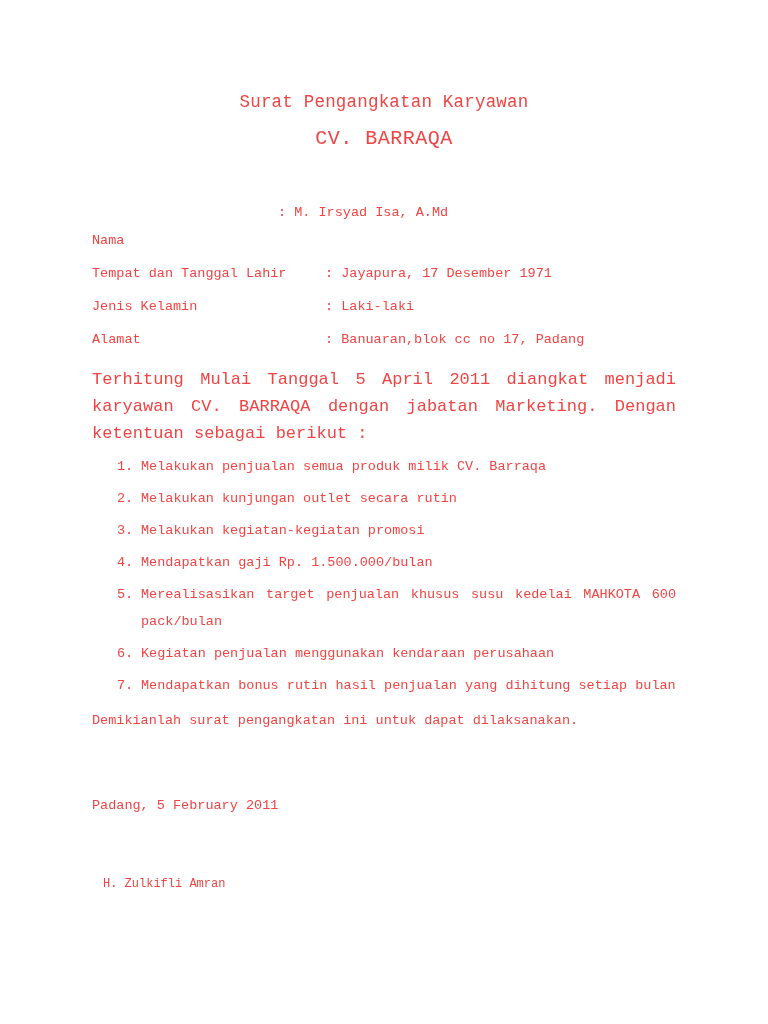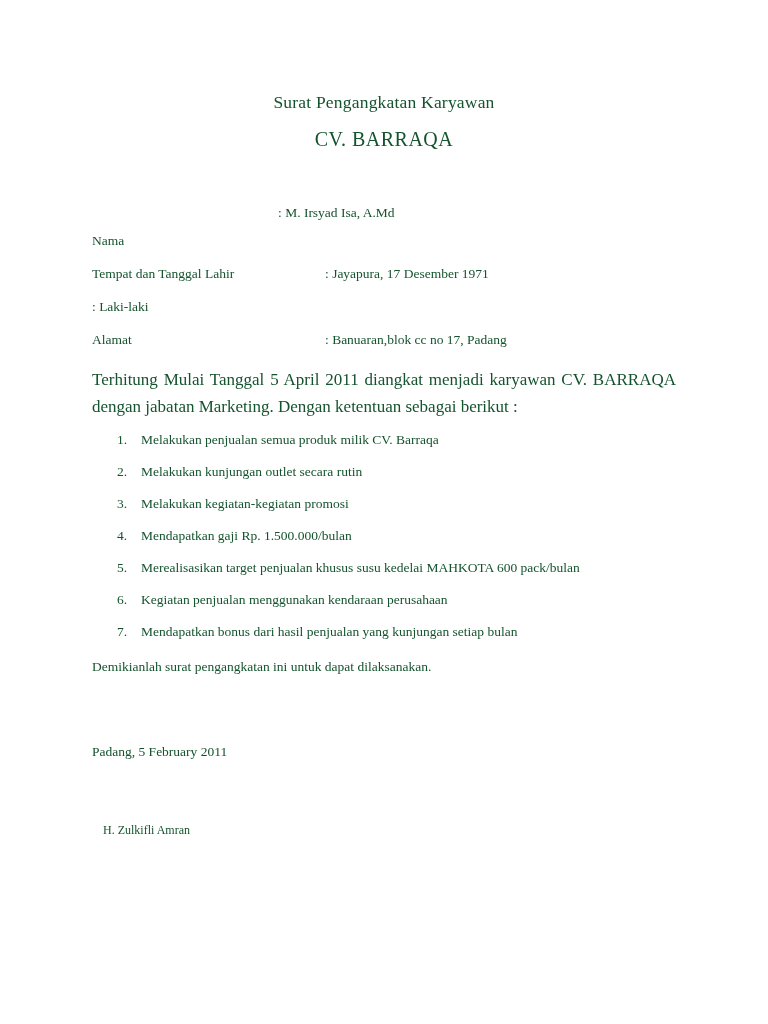--- a/index.html
+++ b/index.html
@@ -3,22 +3,22 @@
 <meta charset="utf-8">
 <style>
   * { margin: 0; padding: 0; box-sizing: border-box; }
   html, body { background: #ffffff; }
   .page {
     position: relative;
     width: 768px;
     height: 1024px;
     margin: 0 auto;
     background: #ffffff;
-    font-family: Liberation Serif, serif;
-    color: #14532d;
+    font-family: Liberation Mono, monospace;
+    color: #ef4444;
     padding: 91px 92px 0 92px;
     overflow: hidden;
   }
   .doc-title {
     text-align: center;
     font-size: 17.5px;
     line-height: 23px;
     font-weight: 500;
     letter-spacing: 0.2px;
   }
@@ -94,20 +94,21 @@
   <div class="fields">
     <div class="field-row narrow">
       <span class="field-label">Nama</span>
       <span class="field-value">: M. Irsyad Isa, A.Md</span>
     </div>
     <div class="field-row wide">
       <span class="field-label">Tempat dan Tanggal Lahir</span>
       <span class="field-value">: Jayapura, 17 Desember 1971</span>
     </div>
     <div class="field-row wide">
+      <span class="field-label">Jenis Kelamin</span>
       <span class="field-value">: Laki-laki</span>
     </div>
     <div class="field-row wide">
       <span class="field-label">Alamat</span>
       <span class="field-value">: Banuaran,blok cc no 17, Padang</span>
     </div>
   </div>
 
   <div class="intro">Terhitung Mulai Tanggal 5 April 2011 diangkat menjadi karyawan CV. BARRAQA dengan jabatan Marketing. Dengan ketentuan sebagai berikut :</div>
 
@@ -131,21 +132,21 @@
     <div class="list-item">
       <span class="item-number">5.</span>
       <span class="item-text">Merealisasikan target penjualan khusus susu kedelai MAHKOTA 600 pack/bulan</span>
     </div>
     <div class="list-item">
       <span class="item-number">6.</span>
       <span class="item-text">Kegiatan penjualan menggunakan kendaraan perusahaan</span>
     </div>
     <div class="list-item">
       <span class="item-number">7.</span>
-      <span class="item-text">Mendapatkan bonus dari hasil penjualan yang kunjungan setiap bulan</span>
+      <span class="item-text">Mendapatkan bonus rutin hasil penjualan yang dihitung setiap bulan</span>
     </div>
   </div>
 
   <div class="closing">Demikianlah surat pengangkatan ini untuk dapat dilaksanakan.</div>
 
   <div class="place-date">Padang, 5 February 2011</div>
 
   <div class="signatory">H. Zulkifli Amran</div>
 
 </div>

